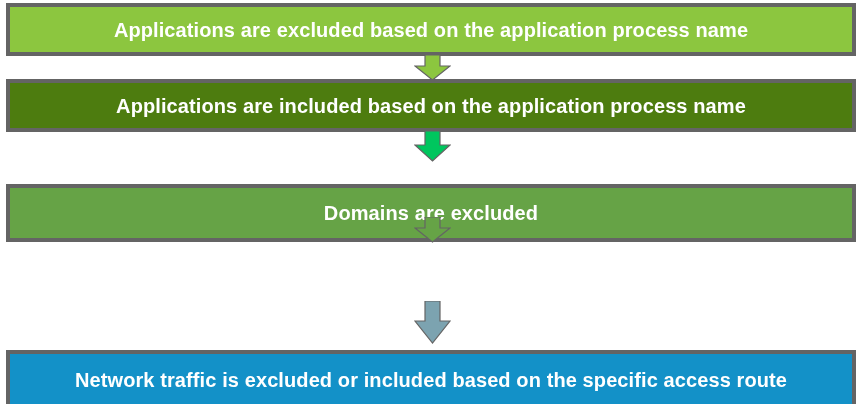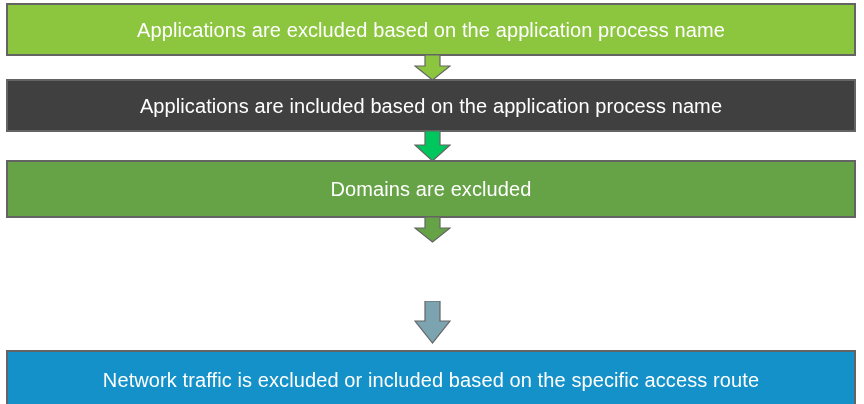--- a/index.html
+++ b/index.html
@@ -19,27 +19,27 @@
     width: 864px;
     height: 404px;
     background: #ffffff;
   }
 
   .node {
     position: absolute;
     left: 6px;
     width: 850px;
     box-sizing: border-box;
-    border: 2px solid #ef4444;
+    border: 4px solid #ef4444;
     display: flex;
     align-items: center;
     justify-content: center;
     color: #ffffff;
     font-size: 20px;
-    font-weight: 400;
+    font-weight: 700;
     letter-spacing: 0.1px;
     text-align: left;
     line-height: 1.1;
     white-space: nowrap;
   }
 
   
   .node-1 { top: 3px;   height: 53px; }
   .node-2 { top: 79px;  height: 53px; }
   .node-3 { top: 160px; height: 58px; }
@@ -68,31 +68,31 @@
   <div class="node node-1" style="background-color: rgb(140, 198, 63); border-color: rgb(100, 100, 100); color: rgb(255, 255, 255);">
     <span>Applications are excluded based on the application process name</span>
   </div>
 
   <div class="arrow arrow-1">
     <svg width="37" height="26" viewBox="0 0 37 26" preserveAspectRatio="none">
       <polygon points="11,0 26,0 26,11 36,11 18.5,25 1,11 11,11" fill="#8CC63F" stroke="#646464" stroke-width="1.2"></polygon>
     </svg>
   </div>
 
-  <div class="node node-2" style="background-color: #404040; border-color: rgb(100, 100, 100); color: rgb(255, 255, 255);">
+  <div class="node node-2" style="background-color: #4d7c0f; border-color: rgb(100, 100, 100); color: rgb(255, 255, 255);">
     <span>Applications are included based on the application process name</span>
   </div>
 
   <div class="arrow arrow-2">
     <svg width="37" height="31" viewBox="0 0 37 31" preserveAspectRatio="none">
       <polygon points="11,0 26,0 26,14 36,14 18.5,30 1,14 11,14" fill="#00C65E" stroke="#646464" stroke-width="1.2"></polygon>
     </svg>
   </div>
 
-  <div class="node node-3" style="background-color: rgb(102, 163, 70); border-color: rgb(100, 100, 100); color: rgb(255, 255, 255);">
+  <div class="node node-3" style="background-color: rgb(102, 163, 70); border-color: rgb(100, 100, 100); color: rgb(255, 255, 255); margin-top: 24px;">
     <span>Domains are excluded</span>
   </div>
 
   <div class="arrow arrow-3">
     <svg width="37" height="26" viewBox="0 0 37 26" preserveAspectRatio="none">
       <polygon points="11,0 26,0 26,11 36,11 18.5,25 1,11 11,11" fill="#66A346" stroke="#646464" stroke-width="1.2"></polygon>
     </svg>
   </div>
 
 

